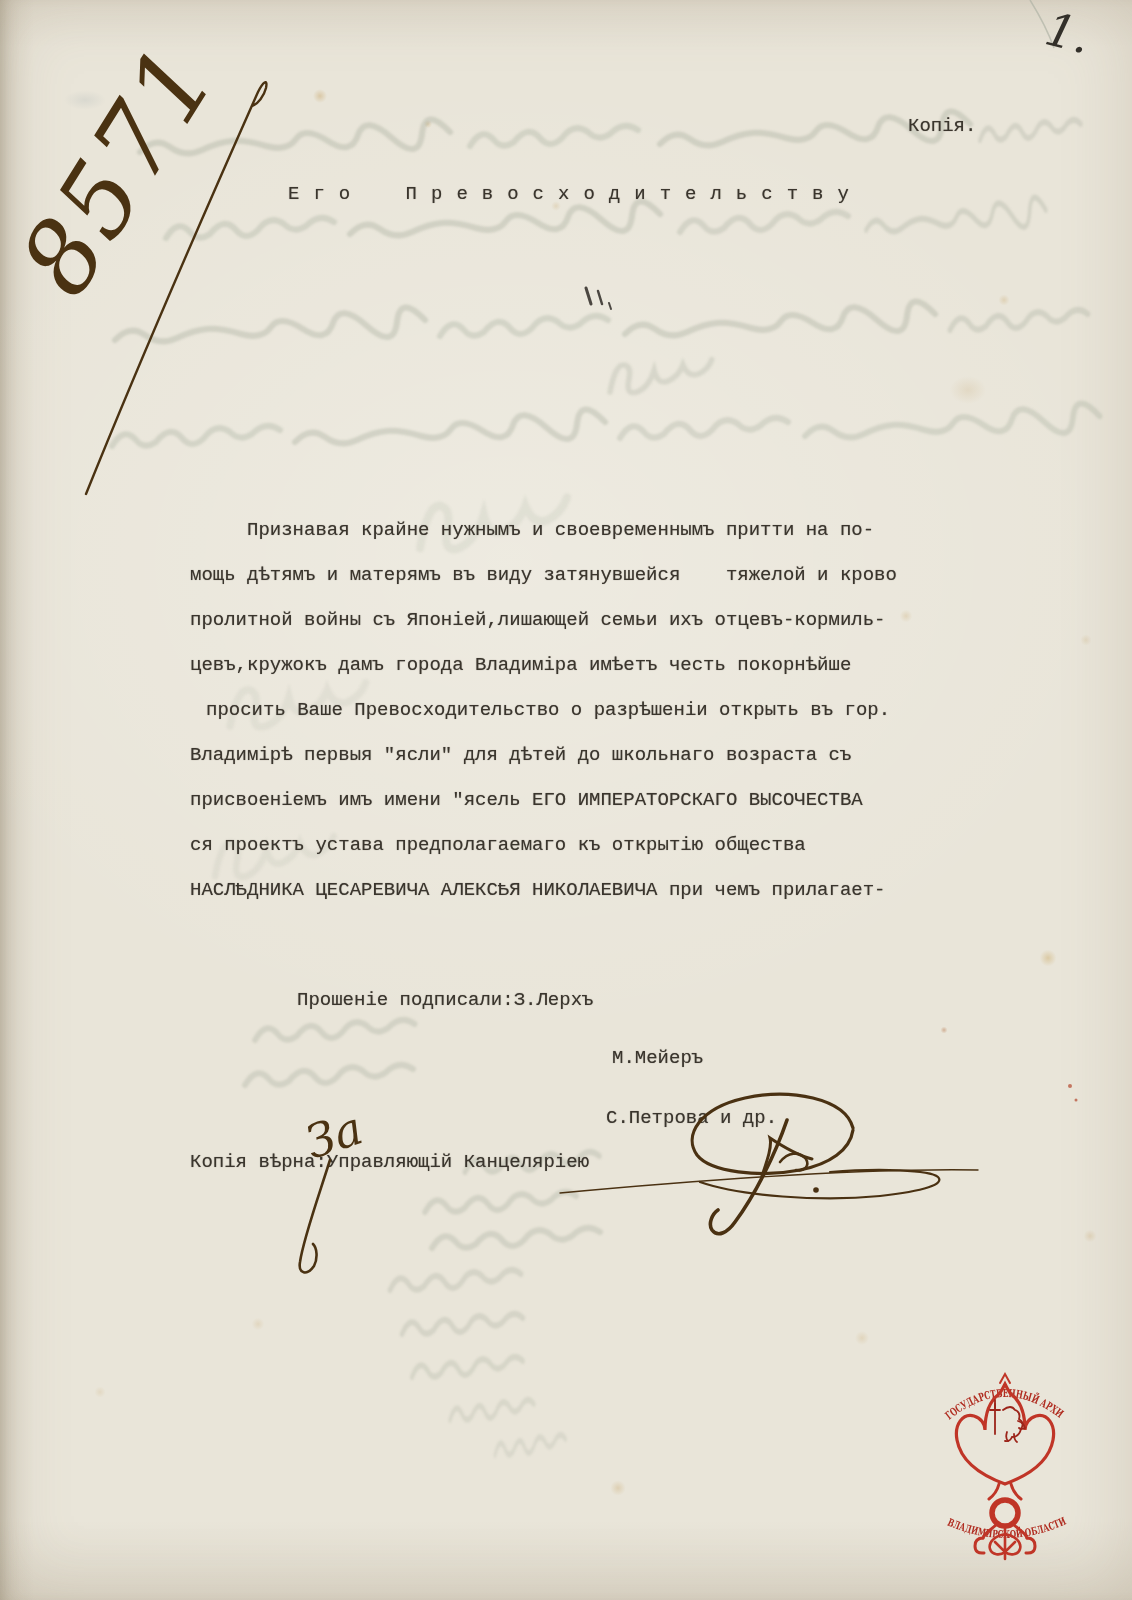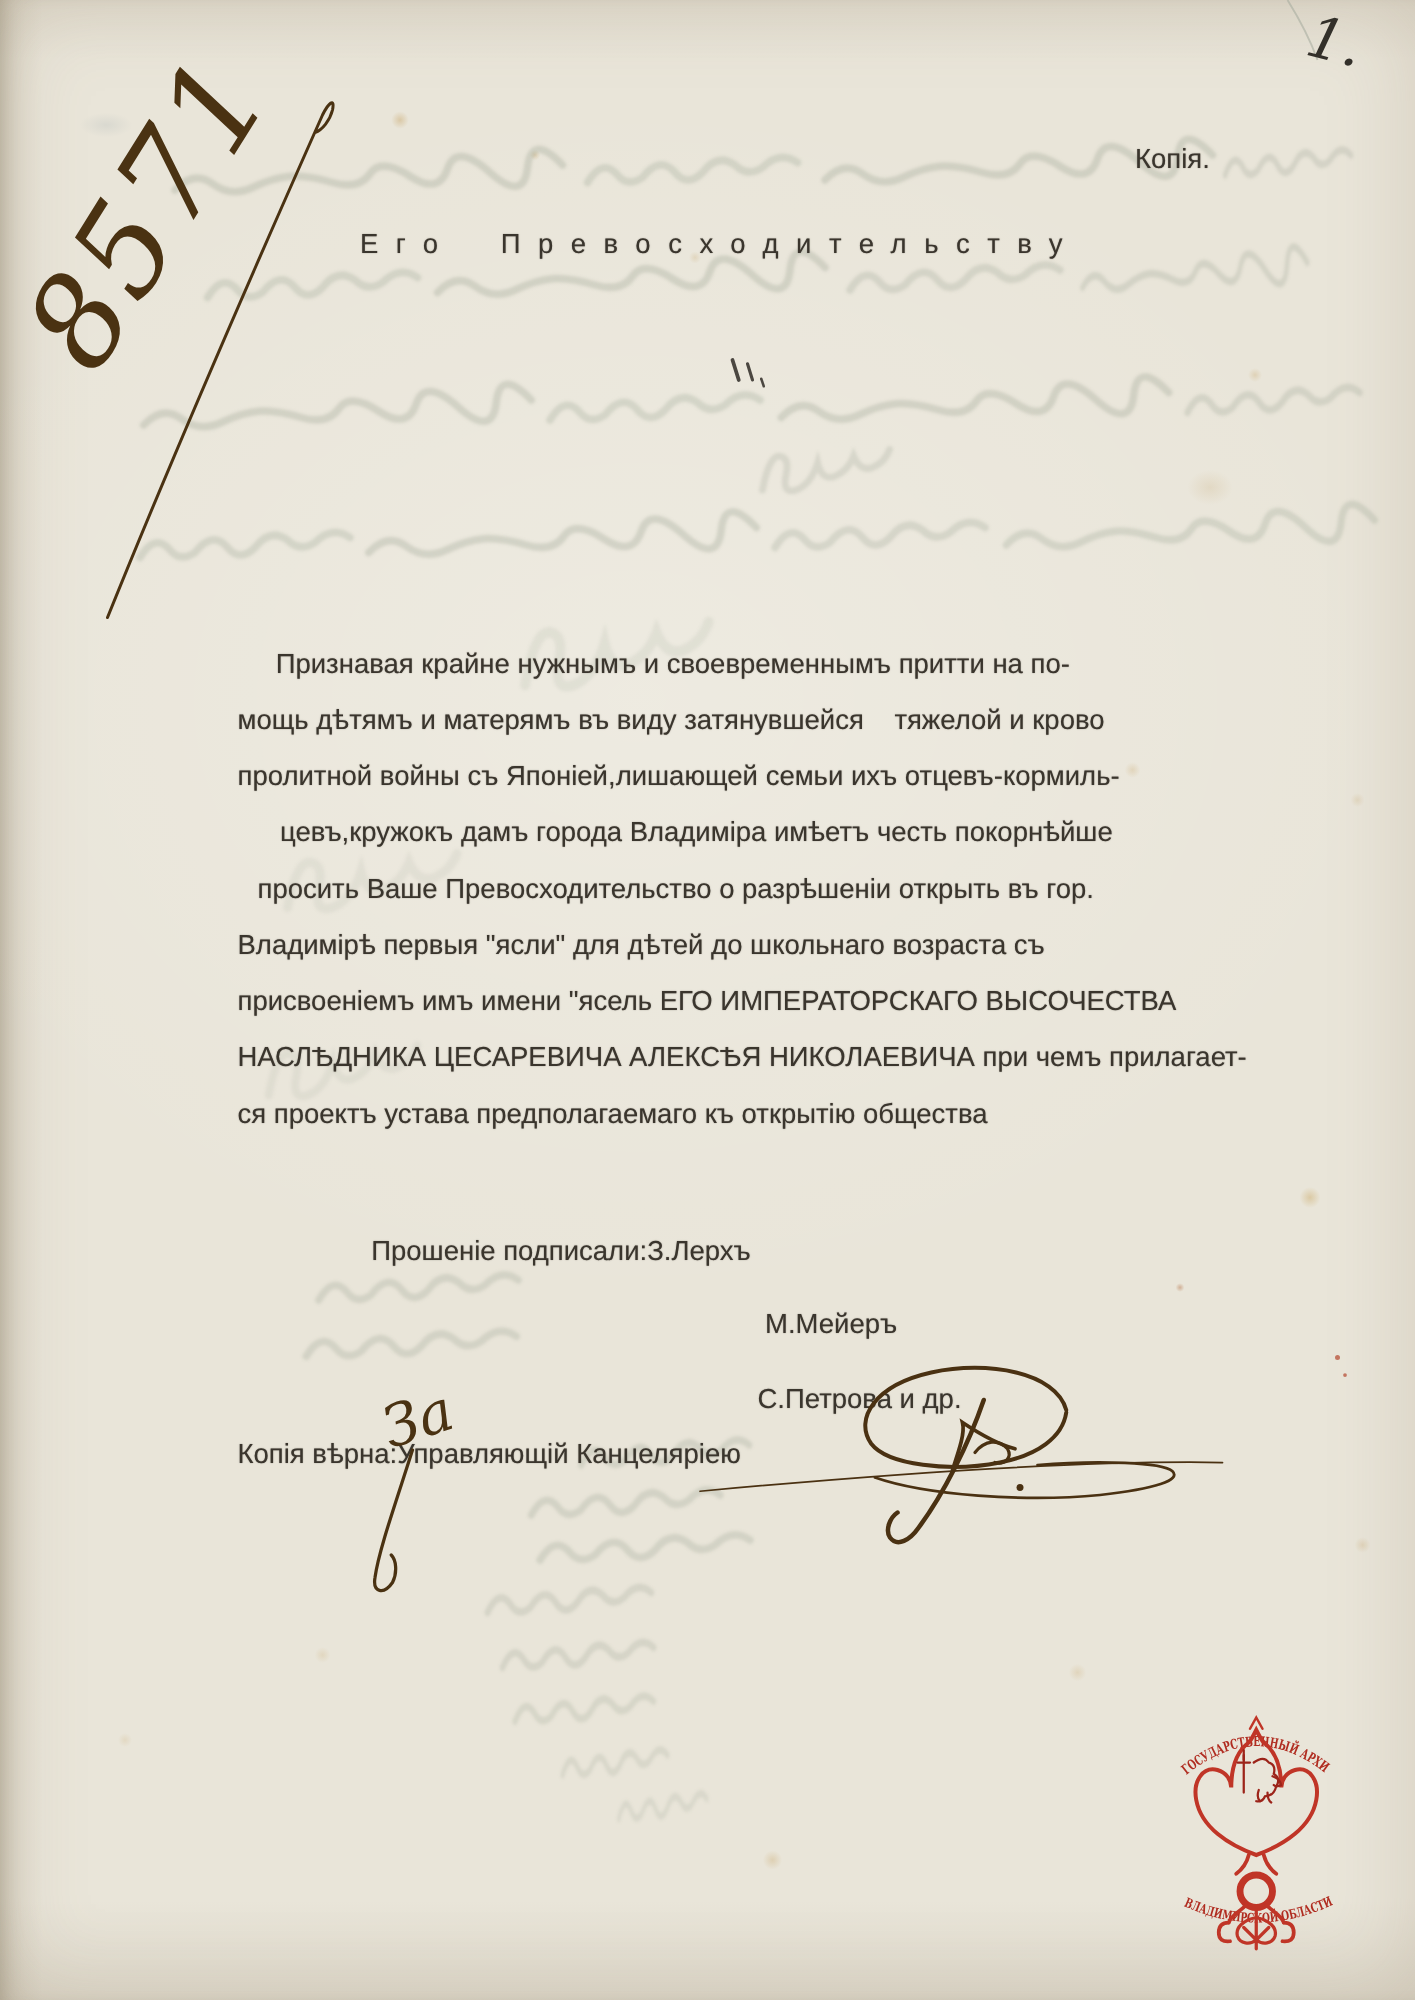--- a/index.html
+++ b/index.html
@@ -24,22 +24,22 @@
       radial-gradient(30px 14px at 85px 100px, rgba(120,140,150,.14), rgba(120,140,150,0) 70%),
       radial-gradient(900px 700px at 45% 35%, rgba(255,255,252,.22), rgba(255,255,252,0) 70%),
       linear-gradient(90deg, rgba(120,105,75,.12), rgba(120,105,75,0) 3%),
       linear-gradient(0deg, rgba(120,105,75,.10), rgba(120,105,75,0) 5%),
       linear-gradient(180deg, rgba(120,105,75,.06), rgba(120,105,75,0) 3%);
     box-shadow: inset 0 0 70px rgba(140,120,90,.22), inset 12px 0 16px -10px rgba(95,85,60,.30);
     font-family:"DejaVu Sans Mono","DejaVu Sans",monospace;
   }
   .typed{
     position:absolute;
-    font-family:Liberation Sans, sans-serif;
-    font-size:22px;color:#3a352d;white-space:pre;line-height:45px;
+    font-family:Liberation Mono, monospace;
+    font-size:19px;color:#3a352d;white-space:pre;line-height:45px;
     text-shadow:0 0 1px rgba(58,53,45,.55);
   }
   .hand{
     position:absolute;
     font-family:"DejaVu Serif","DejaVu Sans",serif;
     font-style:italic;color:#4a3212;white-space:pre;
   }
   .spread1{letter-spacing:14px;word-spacing:16px;}
   .spread2{letter-spacing:12px;}
   .overlay{position:absolute;left:0;top:0;pointer-events:none;}
@@ -94,26 +94,26 @@
     <path d="M1030 0 C1040 16 1049 34 1054 48" stroke="#a8ada0" stroke-width="1.5" fill="none" opacity=".6"></path>
   </svg>
 
   <div class="typed spread1" style="left:288px;top:172px;">Его Превосходительству</div>
   <div class="typed" style="left:908px;top:104px;">Копія.</div>
 
   <div style="position:absolute;left:190px;top:508px;width:870px;">
     <div class="typed" style="position:static;">     Признавая крайне нужнымъ и своевременнымъ притти на по-</div>
     <div class="typed" style="position:static;">мощь дѣтямъ и матерямъ въ виду затянувшейся    тяжелой и крово</div>
     <div class="typed" style="position:static;">пролитной войны съ Японіей,лишающей семьи ихъ отцевъ-кормиль-</div>
-    <div class="typed" style="position:static;margin-left:34px;">цевъ,кружокъ дамъ города Владиміра имѣетъ честь покорнѣйше</div>
+    <div class="typed" style="position:static;">цевъ,кружокъ дамъ города Владиміра имѣетъ честь покорнѣйше</div>
     <div class="typed" style="position:static;margin-left:16px;">просить Ваше Превосходительство о разрѣшеніи открыть въ гор.</div>
     <div class="typed" style="position:static;">Владимірѣ первыя "ясли" для дѣтей до школьнаго возраста съ</div>
     <div class="typed" style="position:static;">присвоеніемъ имъ имени "ясель ЕГО ИМПЕРАТОРСКАГО ВЫСОЧЕСТВА</div>
+    <div class="typed" style="position:static;">ся проектъ устава предполагаемаго къ открытію общества</div>
     <div class="typed" style="position:static;">НАСЛѢДНИКА ЦЕСАРЕВИЧА АЛЕКСѢЯ НИКОЛАЕВИЧА при чемъ прилагает-</div>
-    <div class="typed" style="position:static;">ся проектъ устава предполагаемаго къ открытію общества</div>
   </div>
 
   <div class="typed" style="left:297px;top:978px;">Прошеніе подписали:З.Лерхъ</div>
   <div class="typed" style="left:612px;top:1036px;">М.Мейеръ</div>
   <div class="typed" style="left:606px;top:1096px;">С.Петрова и др.</div>
   <div class="typed" style="left:190px;top:1140px;">Копія вѣрна:Управляющій Канцеляріею</div>
 
   <div class="hand" style="left:1046px;top:6px;font-size:46px;transform:rotate(14deg);color:#33302a;">1.</div>
 
   <div class="hand" style="left:306px;top:1108px;font-size:46px;transform:rotate(-18deg);">За</div>

